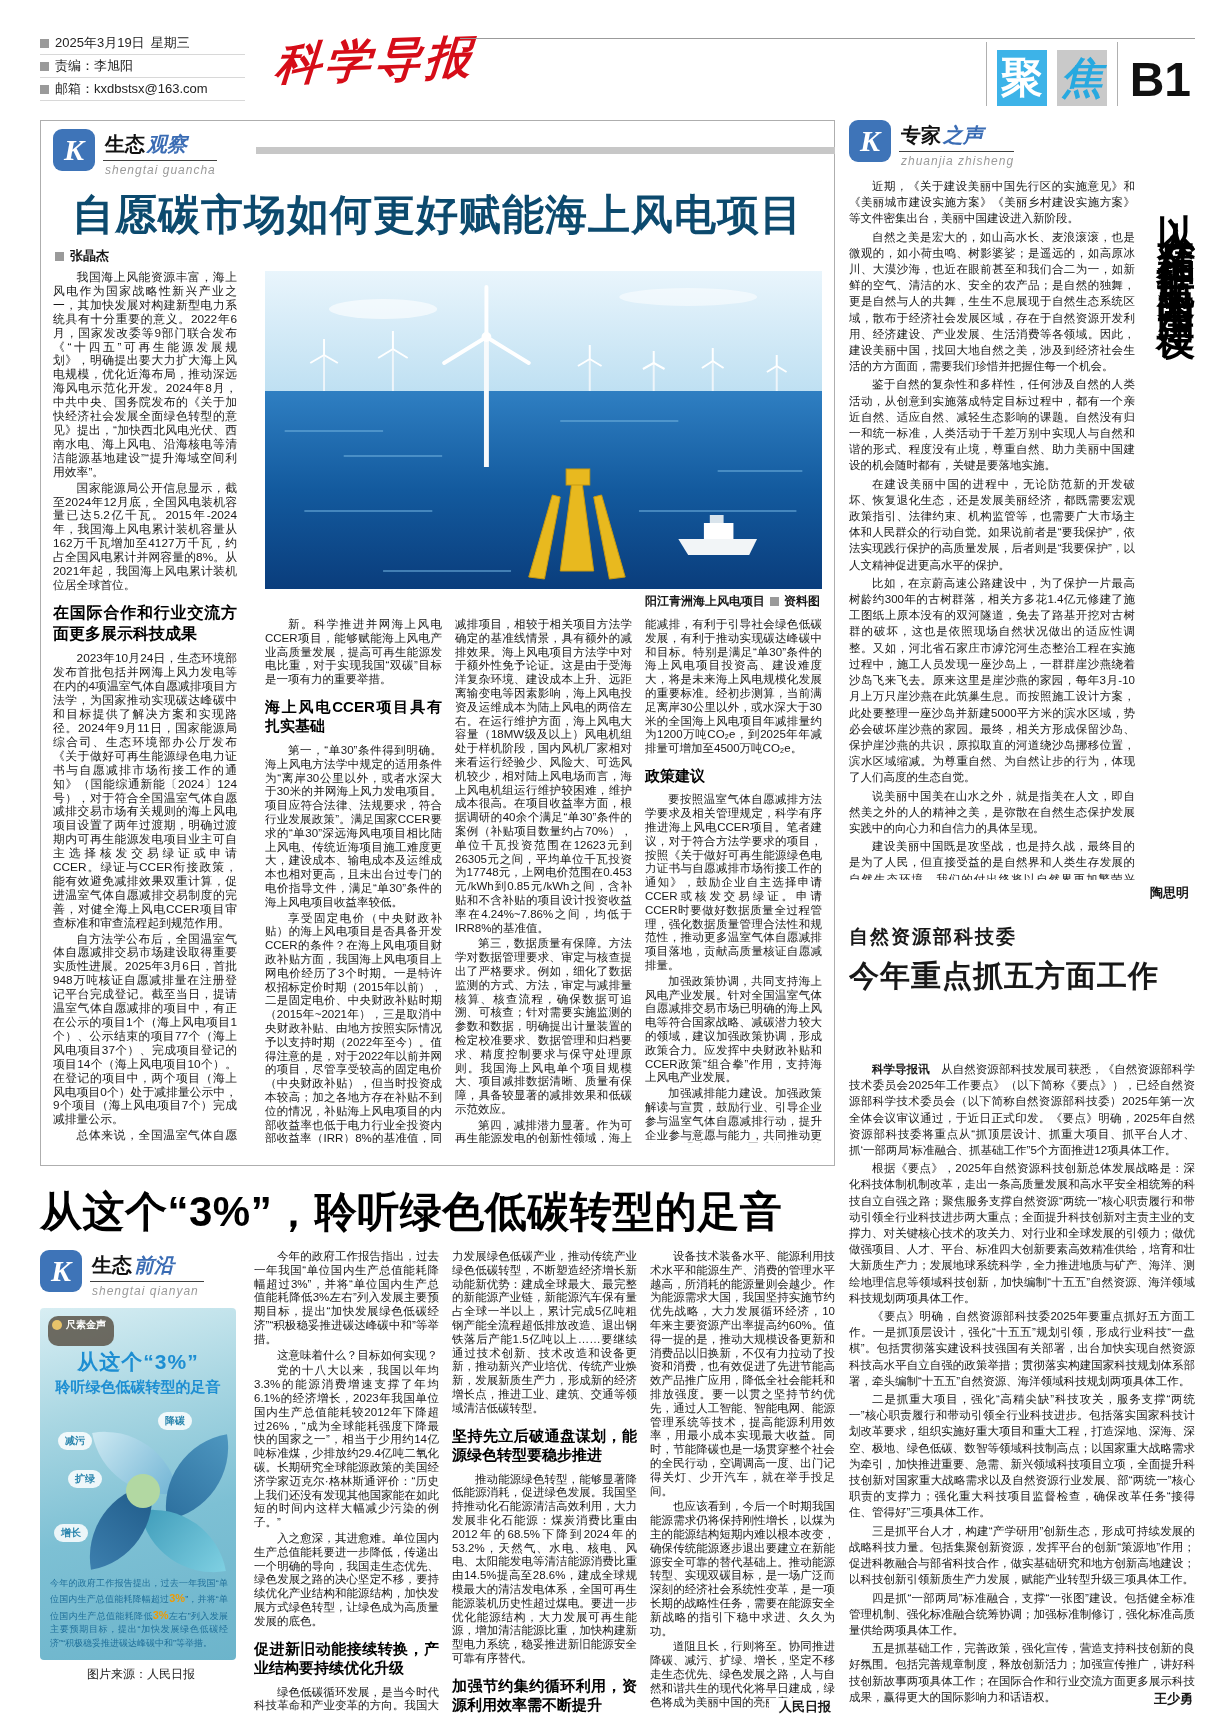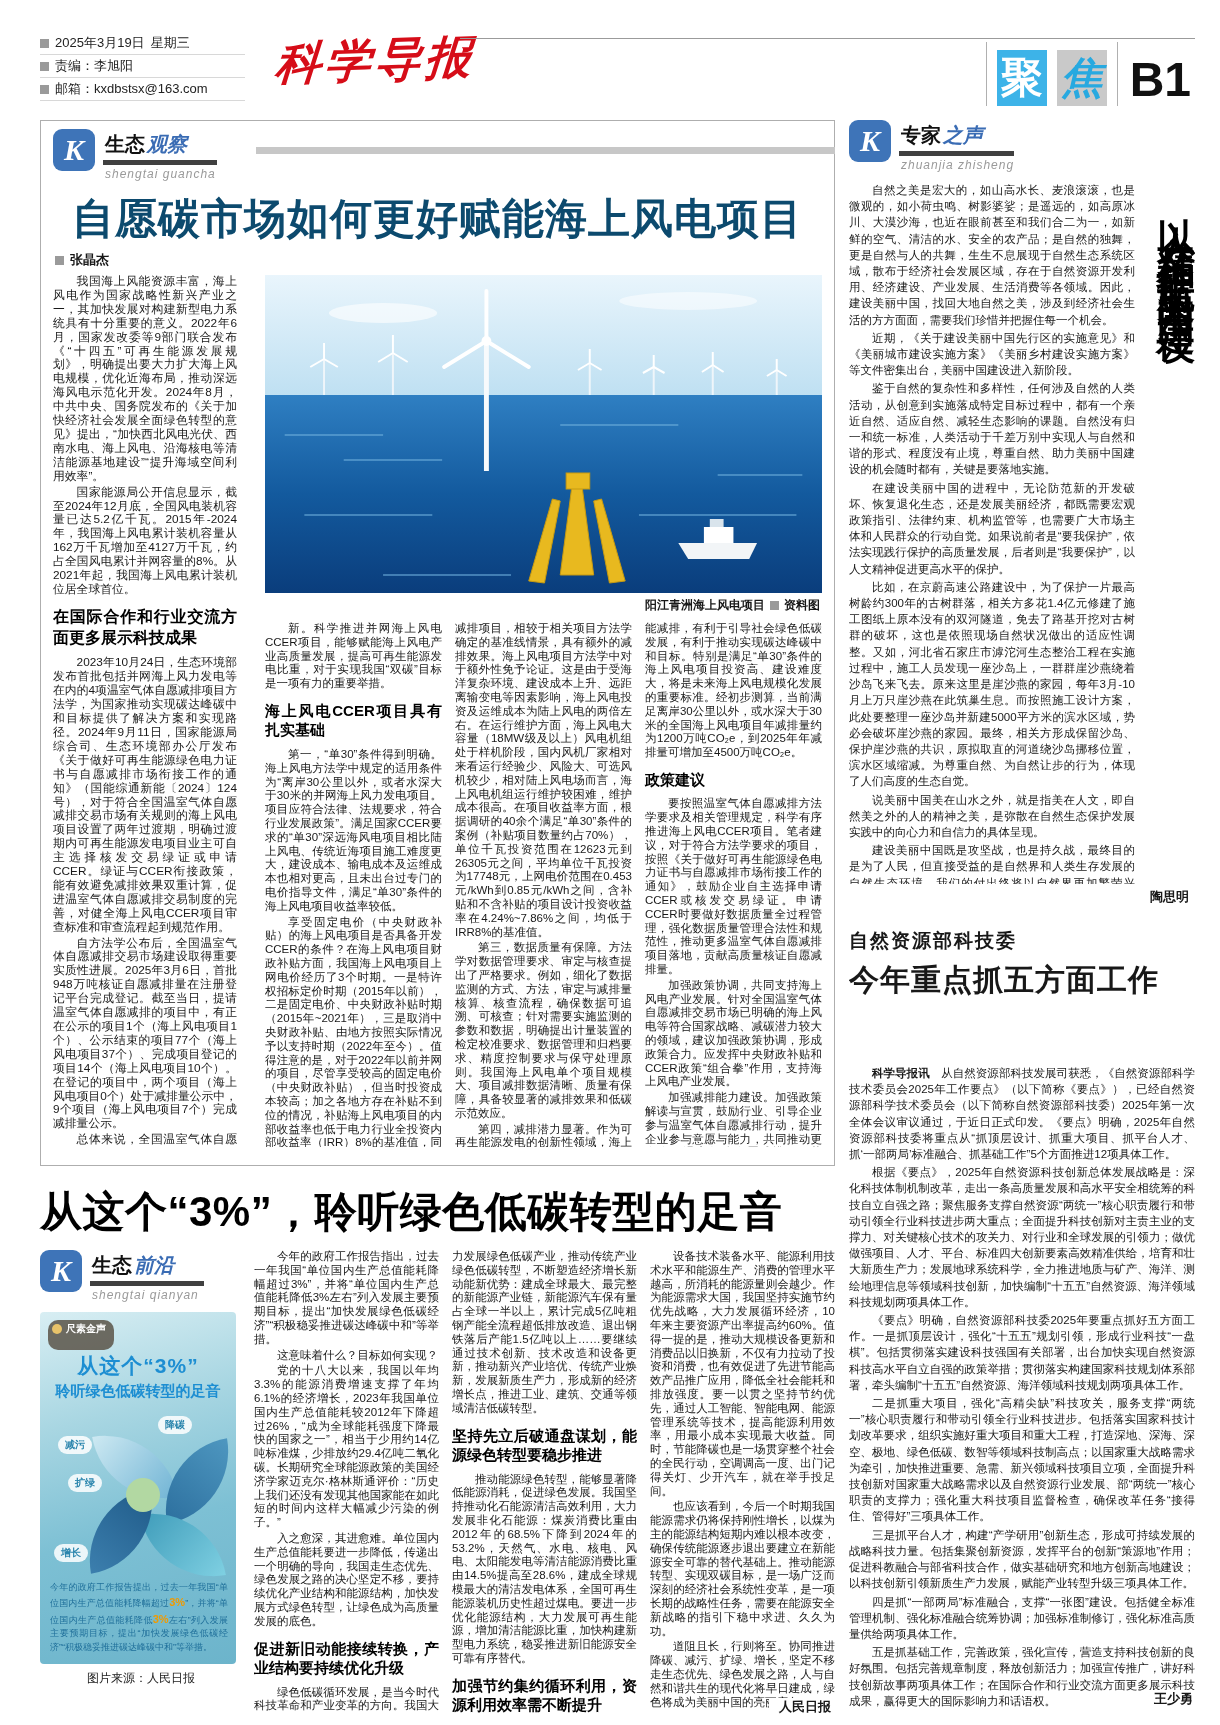--- a/index.html
+++ b/index.html
@@ -18,21 +18,21 @@
   .f-sq{width:50px;height:56px;display:flex;align-items:center;justify-content:center;
         font-size:42px;font-weight:900;font-family:"Liberation Serif","DejaVu Serif",serif;}
   .f-ju{background:#3db3e8;color:#ffffff;}
   .f-jiao{background:#c9c9c9;color:#27a9e0;font-style:italic;}
   .edition{font-size:48px;font-weight:900;color:#111;line-height:1;padding:0 4px 2px 2px;}
   
   .k-badge{display:flex;align-items:flex-start;gap:8px;}
   .k-sq{width:42px;height:42px;border-radius:9px;background:#3e74b8;color:#fff;display:flex;align-items:center;justify-content:center;
         font-family:"Liberation Serif","DejaVu Serif",serif;font-size:30px;font-weight:bold;font-style:italic;}
   .k-lab{display:flex;flex-direction:column;}
-  .k-cn{font-size:20px;font-weight:bold;color:#111;border-bottom:5px solid #404040;padding:2px 30px 2px 2px;white-space:nowrap;}
+  .k-cn{font-size:20px;font-weight:bold;color:#111;border-bottom:1px solid #404040;padding:2px 30px 2px 2px;white-space:nowrap;}
   .k-cn .blue{color:#3a6cb4;font-family:"Liberation Serif","DejaVu Serif",serif;font-style:italic;font-weight:bold;margin-left:2px;}
   .k-pinyin{font-size:12px;color:#9a9a9a;font-style:italic;padding:2px 0 0 2px;letter-spacing:1px;}
   
   .content{display:flex;gap:14px;margin:10px 25px 0 40px;}
   .left-col{width:795px;display:flex;flex-direction:column;}
   .right-rail{flex:1;display:flex;flex-direction:column;height:1588px;overflow:hidden;}
   
   .main-box{position:relative;height:1046px;border:1px solid #aeaeae;padding:8px 12px 10px 12px;box-sizing:border-box;}
   .main-box .topbar{position:absolute;top:26px;left:215px;right:-1px;height:7px;background:#c7c7c7;}
   .headline{font-size:42px;font-weight:900;letter-spacing:1px;margin:10px 0 4px 0;white-space:nowrap;color:#0c4a6e;text-align:center;}
@@ -70,21 +70,21 @@
   .poster-title .t1{font-size:21px;letter-spacing:1px;}
   .poster-title .t2{font-size:15px;margin-top:2px;}
   .pin{position:absolute;width:74px;height:74px;border-radius:0 100% 0 100%;}
   .pin1{left:58px;top:118px;transform:rotate(-10deg);background:linear-gradient(140deg,#cde9f2,#6fb3d4);}
   .pin2{left:120px;top:132px;transform:rotate(80deg);background:linear-gradient(140deg,#4e97c0,#2c6f9e);}
   .pin3{left:106px;top:196px;transform:rotate(170deg);background:linear-gradient(140deg,#7fd0e2,#3f9cba);}
   .pin4{left:44px;top:182px;transform:rotate(260deg);background:linear-gradient(140deg,#3c7fae,#1f5a88);}
   .pin-core{position:absolute;left:86px;top:166px;width:34px;height:34px;border-radius:50%;background:#b2d8a2;}
   .pill{position:absolute;background:rgba(255,255,255,.85);color:#2a85ad;font-size:10px;font-weight:bold;
         border-radius:10px;padding:2px 7px;}
-  .pl1{left:118px;top:104px;}.pl2{left:18px;top:124px;}.pl3{left:28px;top:162px;}.pl4{left:14px;top:232px;}
+  .pl1{left:118px;top:104px;}.pl2{left:18px;top:124px;}.pl3{left:28px;top:162px;}.pl4{left:14px;top:216px;}
   .poster-footer{position:absolute;left:10px;right:8px;bottom:10px;font-size:9px;line-height:1.5;color:#1f6f9a;text-align:justify;}
   .poster-footer .pct{color:#f09a00;font-weight:bold;font-size:11px;}
   .poster-cap{font-size:12px;text-align:center;margin-top:6px;color:#222;}
   .b-text-wrap{flex:1;position:relative;overflow:hidden;}
   .b-text{column-count:3;column-gap:13px;font-size:11.5px;line-height:1.2;text-align:justify;height:100%;overflow:hidden;}
   .b-attrib{position:absolute;right:2px;bottom:0;background:#fff;font-weight:bold;font-size:13px;padding:0 2px 0 10px;}
   .lead{font-weight:bold;}
 </style>
 </head>
 <body>
@@ -314,22 +314,22 @@
       <div class="k-sq">K</div>
       <div class="k-lab">
         <div class="k-cn">
           <span>专家</span><span class="blue">之声</span>
         </div>
         <div class="k-pinyin">zhuanjia zhisheng</div>
       </div>
     </div>
     <div class="expert">
       <div class="expert-body">
+          <p class="para">近期，《关于建设美丽中国先行区的实施意见》和《美丽城市建设实施方案》《美丽乡村建设实施方案》等文件密集出台，美丽中国建设进入新阶段。</p>
           <p class="para">自然之美是宏大的，如山高水长、麦浪滚滚，也是微观的，如小荷虫鸣、树影婆娑；是遥远的，如高原冰川、大漠沙海，也近在眼前甚至和我们合二为一，如新鲜的空气、清洁的水、安全的农产品；是自然的独舞，更是自然与人的共舞，生生不息展现于自然生态系统区域，散布于经济社会发展区域，存在于自然资源开发利用、经济建设、产业发展、生活消费等各领域。因此，建设美丽中国，找回大地自然之美，涉及到经济社会生活的方方面面，需要我们珍惜并把握住每一个机会。</p>
-          <p class="para">近期，《关于建设美丽中国先行区的实施意见》和《美丽城市建设实施方案》《美丽乡村建设实施方案》等文件密集出台，美丽中国建设进入新阶段。</p>
           <p class="para">鉴于自然的复杂性和多样性，任何涉及自然的人类活动，从创意到实施落成特定目标过程中，都有一个亲近自然、适应自然、减轻生态影响的课题。自然没有归一和统一标准，人类活动于千差万别中实现人与自然和谐的形式、程度没有止境，尊重自然、助力美丽中国建设的机会随时都有，关键是要落地实施。</p>
           <p class="para">在建设美丽中国的进程中，无论防范新的开发破坏、恢复退化生态，还是发展美丽经济，都既需要宏观政策指引、法律约束、机构监管等，也需要广大市场主体和人民群众的行动自觉。如果说前者是“要我保护”，依法实现践行保护的高质量发展，后者则是“我要保护”，以人文精神促进更高水平的保护。</p>
           <p class="para">比如，在京蔚高速公路建设中，为了保护一片最高树龄约300年的古树群落，相关方多花1.4亿元修建了施工图纸上原本没有的双河隧道，免去了路基开挖对古树群的破坏，这也是依照现场自然状况做出的适应性调整。又如，河北省石家庄市滹沱河生态整治工程在实施过程中，施工人员发现一座沙岛上，一群群崖沙燕绕着沙岛飞来飞去。原来这里是崖沙燕的家园，每年3月-10月上万只崖沙燕在此筑巢生息。而按照施工设计方案，此处要整理一座沙岛并新建5000平方米的滨水区域，势必会破坏崖沙燕的家园。最终，相关方形成保留沙岛、保护崖沙燕的共识，原拟取直的河道绕沙岛挪移位置，滨水区域缩减。为尊重自然、为自然让步的行为，体现了人们高度的生态自觉。</p>
           <p class="para">说美丽中国美在山水之外，就是指美在人文，即自然美之外的人的精神之美，是弥散在自然生态保护发展实践中的向心力和自信力的具体呈现。</p>
           <p class="para">建设美丽中国既是攻坚战，也是持久战，最终目的是为了人民，但直接受益的是自然界和人类生存发展的自然生态环境，我们的付出终将以自然界更加繁荣兴盛、家园更加美丽宜人得到回报。每个人都应行动起来，要切实把握好自然生态环境的保护和发展契机。</p>
         </div>
       <div class="expert-title">以人文精神护航美丽中国建设</div>
     </div>
     <div class="expert-sig">陶思明</div>
     <div class="sci-kicker">自然资源部科技委</div>

